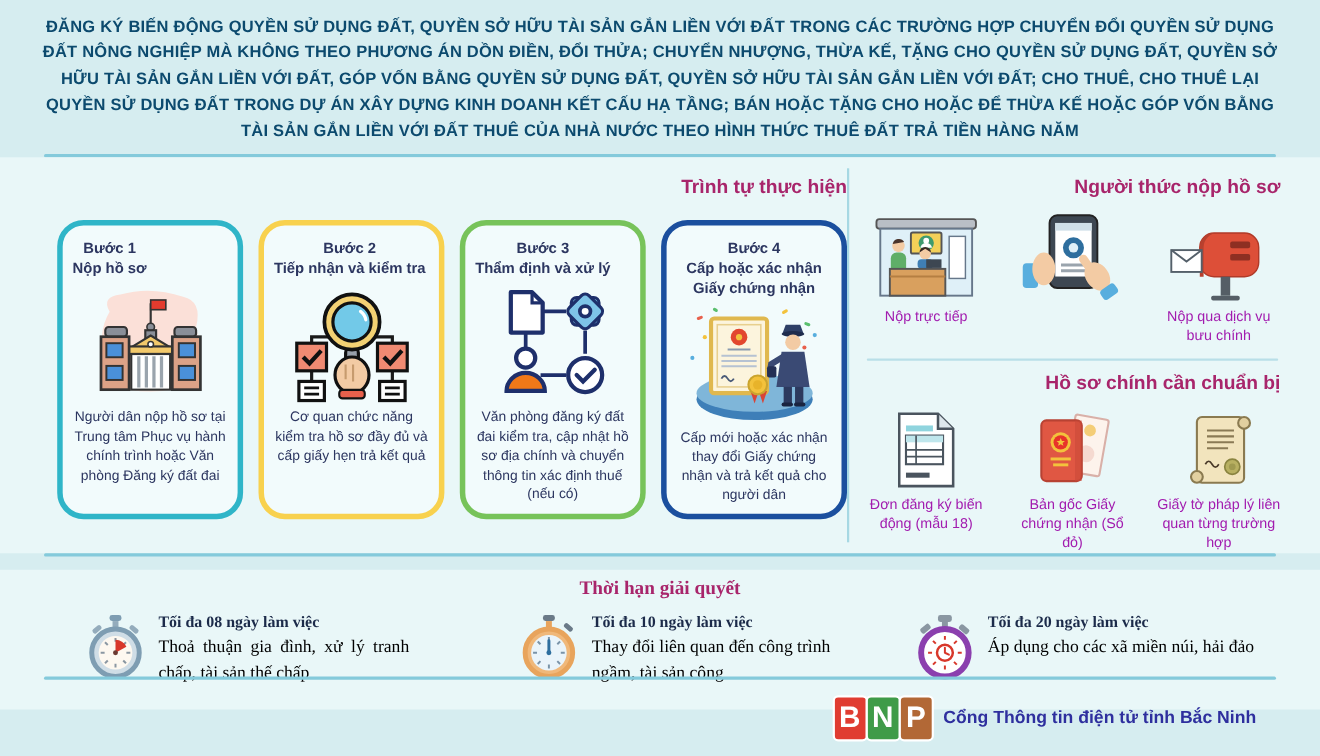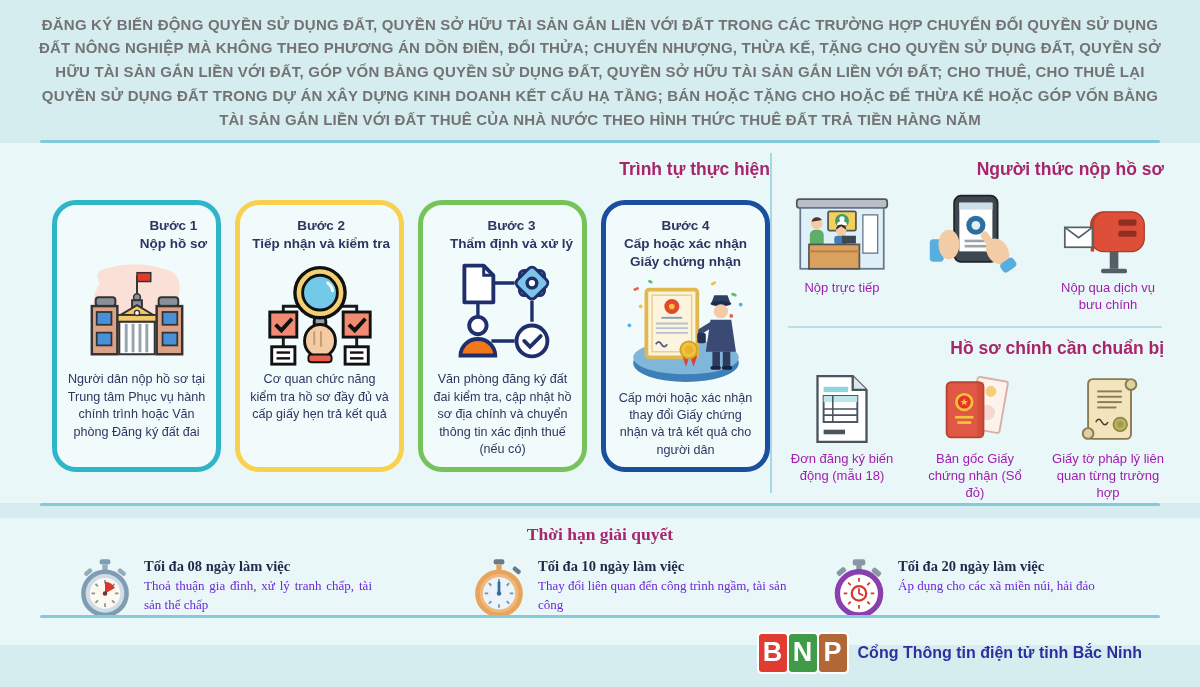--- a/index.html
+++ b/index.html
@@ -1,54 +1,54 @@
 <!DOCTYPE html>
 <html><head>
 <meta charset="utf-8">
 <style>
   html,body{margin:0;padding:0;background:#d6edf0;}
   .poster{position:relative;width:1200px;height:687px;background:#d6edf0;overflow:hidden;
           font-family:"Liberation Sans",sans-serif;color:#2c3660;}
   
   .header{position:absolute;top:0;left:0;width:1200px;height:138px;display:flex;align-items:center;justify-content:center;}
   .header-text{padding:6px 30px 0 30px;text-align:center;font-weight:700;font-size:15px;line-height:1.58;
-               color:#737373;letter-spacing:.2px;}
+               color:#0c4a6e;letter-spacing:.2px;}
   .hr{position:absolute;left:40px;right:40px;height:3px;background:#84cadb;border-radius:2px;}
   .hr1{top:140px;} .hr2{top:503px;} .hr3{top:615px;}
   
   .main{position:absolute;top:143px;left:0;width:1200px;height:360px;background:#e9f7f8;display:flex;}
   .left-col{width:770px;}
   .v-divider{width:2px;background:#a6d8e3;margin-top:10px;height:340px;}
   .right-col{flex:1;padding:0 36px 0 14px;}
   .section-title{font-weight:700;font-size:17.5px;color:#a8256b;text-align:right;}
   .process-title{margin-top:16px;}
   .steps-row{display:flex;gap:14px;padding:20px 0 0 52px;}
   .step-card{width:148px;height:238px;background:#f2fbfc;border:5px solid #999;border-radius:24px;
-             padding:12px 9px 12px 9px;display:flex;flex-direction:column;align-items:flex-end;}
+             padding:12px 9px 12px 9px;display:flex;flex-direction:column;align-items:flex-start;}
   .step-head{font-weight:700;font-size:13.5px;line-height:1.35;text-align:center;color:#2c3660;}
   .step-icon{flex:0 0 118px;display:flex;align-items:center;justify-content:center;width:100%;}
   .step-desc{font-size:12.6px;line-height:1.38;text-align:center;color:#2c3660;}
   
   .rc-title1{margin-top:16px;}
   .icon-row{display:flex;justify-content:space-between;margin-top:10px;}
   .icon-item{width:112px;display:flex;flex-direction:column;align-items:center;}
   .icon-box{height:84px;display:flex;align-items:flex-end;justify-content:center;}
   .icon-label{margin-top:6px;font-size:13px;line-height:1.3;text-align:center;color:#a21caf;}
   .rc-divider{height:2px;background:#b9dfe8;margin:12px 2px 0 2px;border-radius:1px;}
   .rc-title2{margin-top:10px;}
   .doc-row .icon-box{height:76px;}
   
   .deadline{position:absolute;top:518px;left:0;width:1200px;height:127px;background:#e9f7f8;font-family:Liberation Serif, serif;}
   .deadline-title{position:absolute;top:6px;left:0;right:0;text-align:center;font-weight:700;font-size:17.5px;color:#a8256b;}
   .dl-item{position:absolute;top:38px;display:flex;align-items:flex-start;}
   .dl-1{left:78px;} .dl-2{left:472px;} .dl-3{left:832px;}
   .dl-icon{margin-top:2px;}
   .dl-text{margin-left:12px;}
   .dl-duration{font-weight:700;font-size:14.5px;color:#1c2b4a;line-height:1.45;}
-  .dl-desc{font-size:13px;color:#6d28d9;line-height:1.45;}
+  .dl-desc{font-size:16px;color:#000000;line-height:1.45;}
   .dl-1 .dl-desc{width:228px;text-align:justify;}
   .dl-2 .dl-desc{width:258px;}
   
   .footer{position:absolute;top:618px;left:0;width:1200px;height:69px;display:flex;align-items:center;
           justify-content:flex-end;padding-right:58px;box-sizing:border-box;gap:9px;}
   .logo{display:flex;}
   .logo-sq{width:28px;height:38px;display:flex;align-items:center;justify-content:center;border:2px solid #fff;
            border-radius:5px;color:#fff;font-weight:700;font-size:27px;margin-left:-2px;}
   .site-name{font-weight:700;font-size:16px;color:#2e2f9e;}
 </style>

